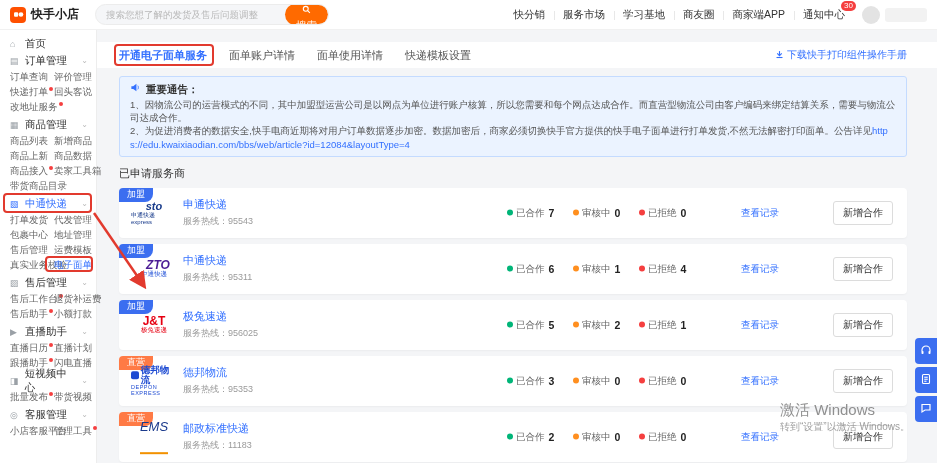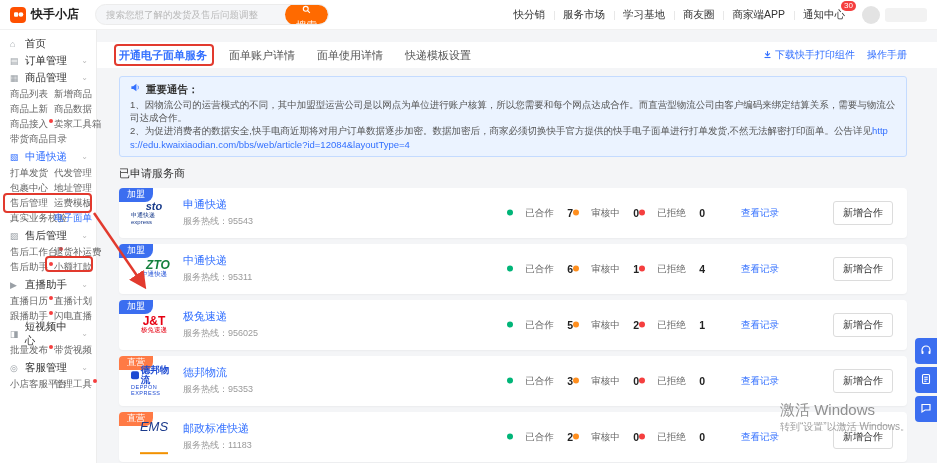--- a/index.html
+++ b/index.html
@@ -40,21 +40,21 @@
   .s-item.active { color:#3370FF; }
   .s-item.span2 { grid-column:1 / 3; }
   .rdot { display:inline-block; width:4px; height:4px; background:#F53F3F; border-radius:50%;
           vertical-align:super; margin-left:1px; }
 
   
   main { position:absolute; left:97px; top:30px; right:0; bottom:0; }
   .tabbar { margin-top:12px; background:#fff; height:26px; display:flex; align-items:center; padding:0 30px 0 22px; }
   .tab { font-size:11px; color:#555; margin-right:22px; cursor:pointer; white-space:nowrap; }
   .tab.active { color:#3370FF; font-weight:bold; }
-  .tab-links { margin-left:auto; display:flex; align-items:center; gap:12px; font-size:10px; color:#3370FF; }
+  .tab-links { margin-left:auto; display:flex; align-items:center; gap:0; font-size:10px; color:#3370FF; }
   .tlink { cursor:pointer; display:flex; align-items:center; gap:3px; white-space:nowrap; }
   .content { padding:8px 30px 0 22px; }
   .notice { background:#EBF3FF; border:1px solid #C4DBFF; border-radius:3px; padding:5px 10px;
             font-size:9.5px; color:#555; line-height:1.4; }
   .notice-title { display:flex; align-items:center; gap:5px; color:#333; font-size:10.5px; font-weight:bold; margin-bottom:1px; }
   .notice p { word-break:break-all; }
   .notice a { color:#3370FF; text-decoration:none; cursor:pointer; }
   .sec-label { margin:9px 0 7px; font-size:11px; color:#333; }
 
   .card { position:relative; background:#fff; border-radius:4px; height:50px; margin-bottom:6px;
@@ -62,33 +62,33 @@
   .badge-type { position:absolute; left:0; top:0; font-size:9px; color:#fff; padding:1px 8px 2px;
                 border-radius:4px 0 8px 0; line-height:11px; }
   .badge-type.join { background:#3B6EF0; }
   .badge-type.direct { background:#FF7A45; }
   .logo-box { position:absolute; left:12px; top:50%; transform:translateY(-50%); width:46px;
               display:flex; flex-direction:column; align-items:center; justify-content:center; line-height:1.05; }
   .cinfo { position:absolute; left:64px; top:9px; display:flex; flex-direction:column; gap:3px; }
   .cname { color:#3370FF; font-size:11px; text-decoration:none; cursor:pointer; }
   .chot { color:#9a9a9a; font-size:9px; }
   .cstats { position:absolute; left:388px; top:50%; transform:translateY(-50%); display:flex; align-items:center; }
-  .stat { display:flex; align-items:center; width:66px; font-size:9.5px; color:#666;justify-content:space-between; }
+  .stat { display:flex; align-items:center; width:66px; font-size:9.5px; color:#666; }
   .dot { width:6px; height:6px; border-radius:50%; margin-right:3px; }
   .dot.g { background:#00B578; } .dot.o { background:#FF8F1F; } .dot.r { background:#F53F3F; }
   .stat b { color:#222; font-size:10.5px; margin-left:4px; }
   .view { color:#3370FF; font-size:9.5px; margin-left:36px; cursor:pointer; text-decoration:none; }
   .add-btn { position:absolute; right:14px; top:50%; transform:translateY(-50%); width:60px; height:24px;
              background:#fff; border:1px solid #DCDCDC; border-radius:3px; font-size:10px; color:#333;
              cursor:pointer; font-family:inherit; }
 
   
   .logo-sto .lm { font-size:11px; font-weight:bold; font-style:italic; color:#173A8A; }
   .logo-sto .ls { font-size:6px; color:#173A8A; }
-  .logo-zto .lm { font-size:12px; font-weight:900; font-style:italic; color:#15803d;margin-left:8px; }
+  .logo-zto .lm { font-size:12px; font-weight:900; font-style:italic; color:#4c1d95;margin-left:8px; }
   .logo-zto .ls { font-size:6.5px; color:#2E5BDA; }
   .logo-jt  .lm { font-size:12px; font-weight:900; color:#E60012; }
   .logo-jt  .ls { font-size:6.5px; color:#E60012; }
   .logo-deppon .lm { font-size:9.5px; font-weight:bold; color:#1E4BD2; display:flex; align-items:center; gap:2px; }
   .logo-deppon .lm::before { content:""; width:8px; height:8px; background:#1E4BD2; border-radius:2px; }
   .logo-deppon .ls { font-size:5.5px; color:#1E4BD2; letter-spacing:0.5px; }
   .logo-ems .lm { font-size:13px; font-weight:400; font-style:italic; color:#1B3A8C;
                   border-bottom:2px solid #F29100; padding-bottom:18px; }
   .logo-ems .ls { font-size:6px; color:#1B3A8C; }
 
@@ -154,20 +154,27 @@
   <aside>
     <div class="side-home">
       <i class="si">⌂</i>
       <span>首页</span>
     </div>
 
     <div class="sec-title">
       <i class="si">▤</i>
       <span>订单管理</span>
       <i class="chev">⌄</i>
+    </div>
+    <div class="sec-items">
+      <span class="s-item">订单查询</span>
+      <span class="s-item">评价管理</span>
+      <span class="s-item"><span>快递打单</span><i class="rdot"></i></span>
+      <span class="s-item">回头客说</span>
+      <span class="s-item"><span>改地址服务</span><i class="rdot"></i></span>
     </div>
 
     <div class="sec-title">
       <i class="si">▦</i>
       <span>商品管理</span>
       <i class="chev">⌄</i>
     </div>
     <div class="sec-items">
       <span class="s-item">商品列表</span>
       <span class="s-item">新增商品</span>

